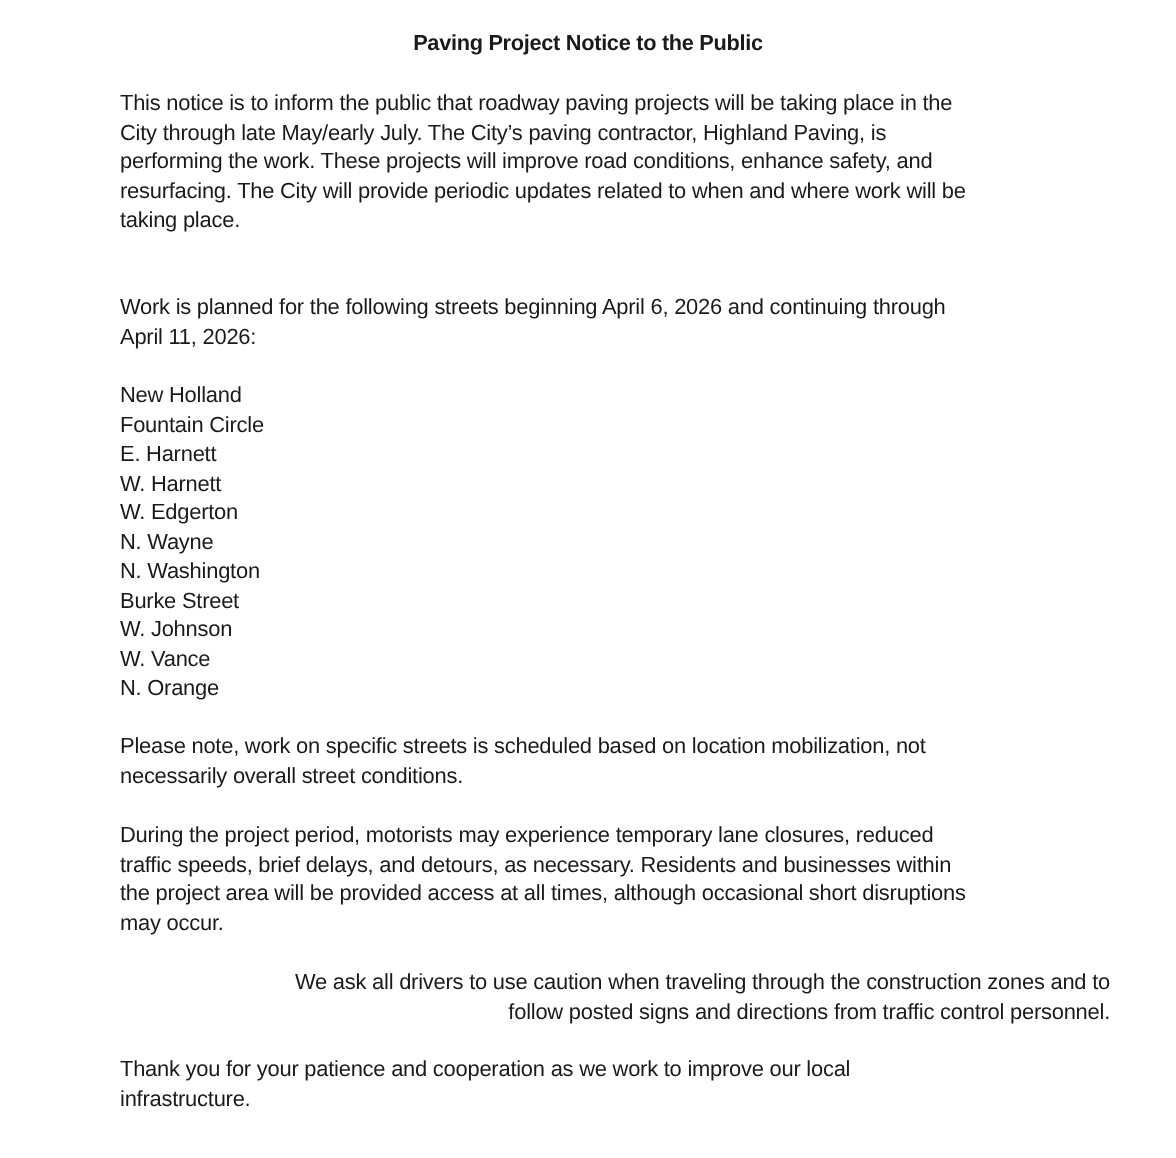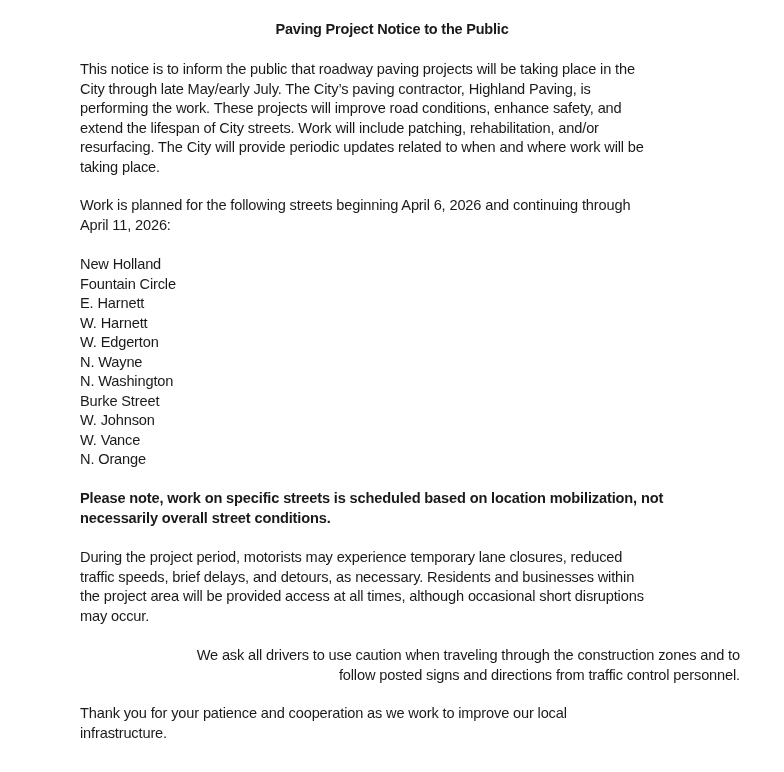--- a/index.html
+++ b/index.html
@@ -12,21 +12,20 @@
 </style>
 </head>
 <body>
 
 <div class="title">Paving Project Notice to the Public</div>
 
 <div class="block" style="top:60px;">
   <span class="line">This notice is to inform the public that roadway paving projects will be taking place in the</span>
   <span class="line">City through late May/early July.  The City’s paving contractor, Highland Paving, is</span>
   <span class="line">performing the work.  These projects will improve road conditions, enhance safety, and</span>
-  <span class="line">extend the lifespan of City streets.  Work will include patching, rehabilitation, and/or</span>
   <span class="line">resurfacing.  The City will provide periodic updates related to when and where work will be</span>
   <span class="line">taking place.</span>
 </div>
 
 <div class="block" style="top:196px;">
   <span class="line">Work is planned for the following streets beginning April 6, 2026 and continuing through</span>
   <span class="line">April 11, 2026:</span>
 </div>
 
 <div class="block" style="top:255px;">
@@ -36,21 +35,21 @@
   <span class="line">W. Harnett</span>
   <span class="line">W. Edgerton</span>
   <span class="line">N. Wayne</span>
   <span class="line">N. Washington</span>
   <span class="line">Burke Street</span>
   <span class="line">W. Johnson</span>
   <span class="line">W. Vance</span>
   <span class="line">N. Orange</span>
 </div>
 
-<div class="block" style="top:489px;font-weight:bold;">
+<div class="block" style="top:489px;">
   <span class="line">Please note, work on specific streets is scheduled based on location mobilization, not</span>
   <span class="line">necessarily overall street conditions.</span>
 </div>
 
 <div class="block" style="top:548px;">
   <span class="line">During the project period, motorists may experience temporary lane closures, reduced</span>
   <span class="line">traffic speeds, brief delays, and detours, as necessary. Residents and businesses within</span>
   <span class="line">the project area will be provided access at all times, although occasional short disruptions</span>
   <span class="line">may occur.</span>
 </div>

